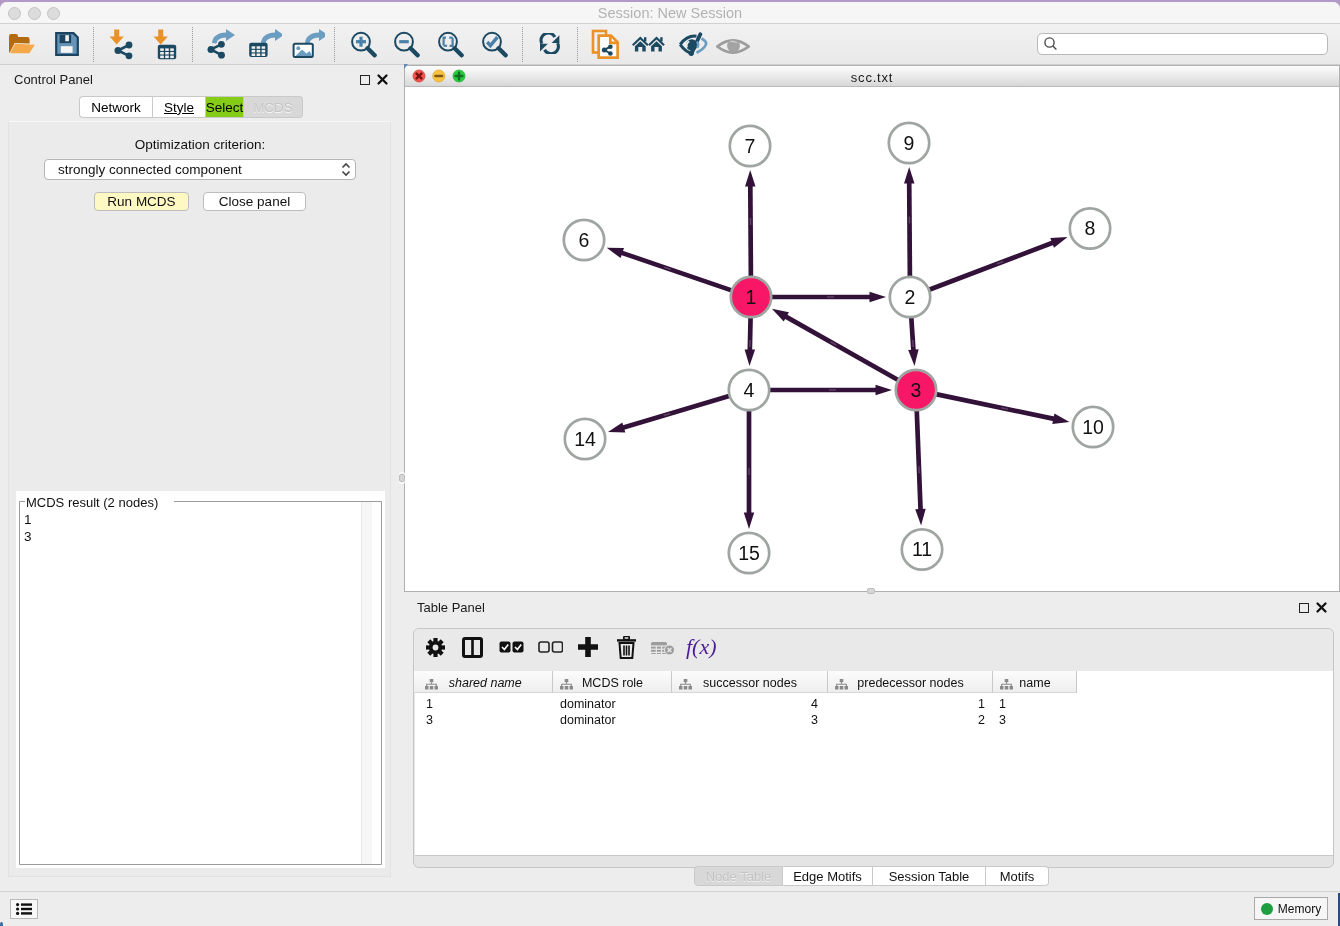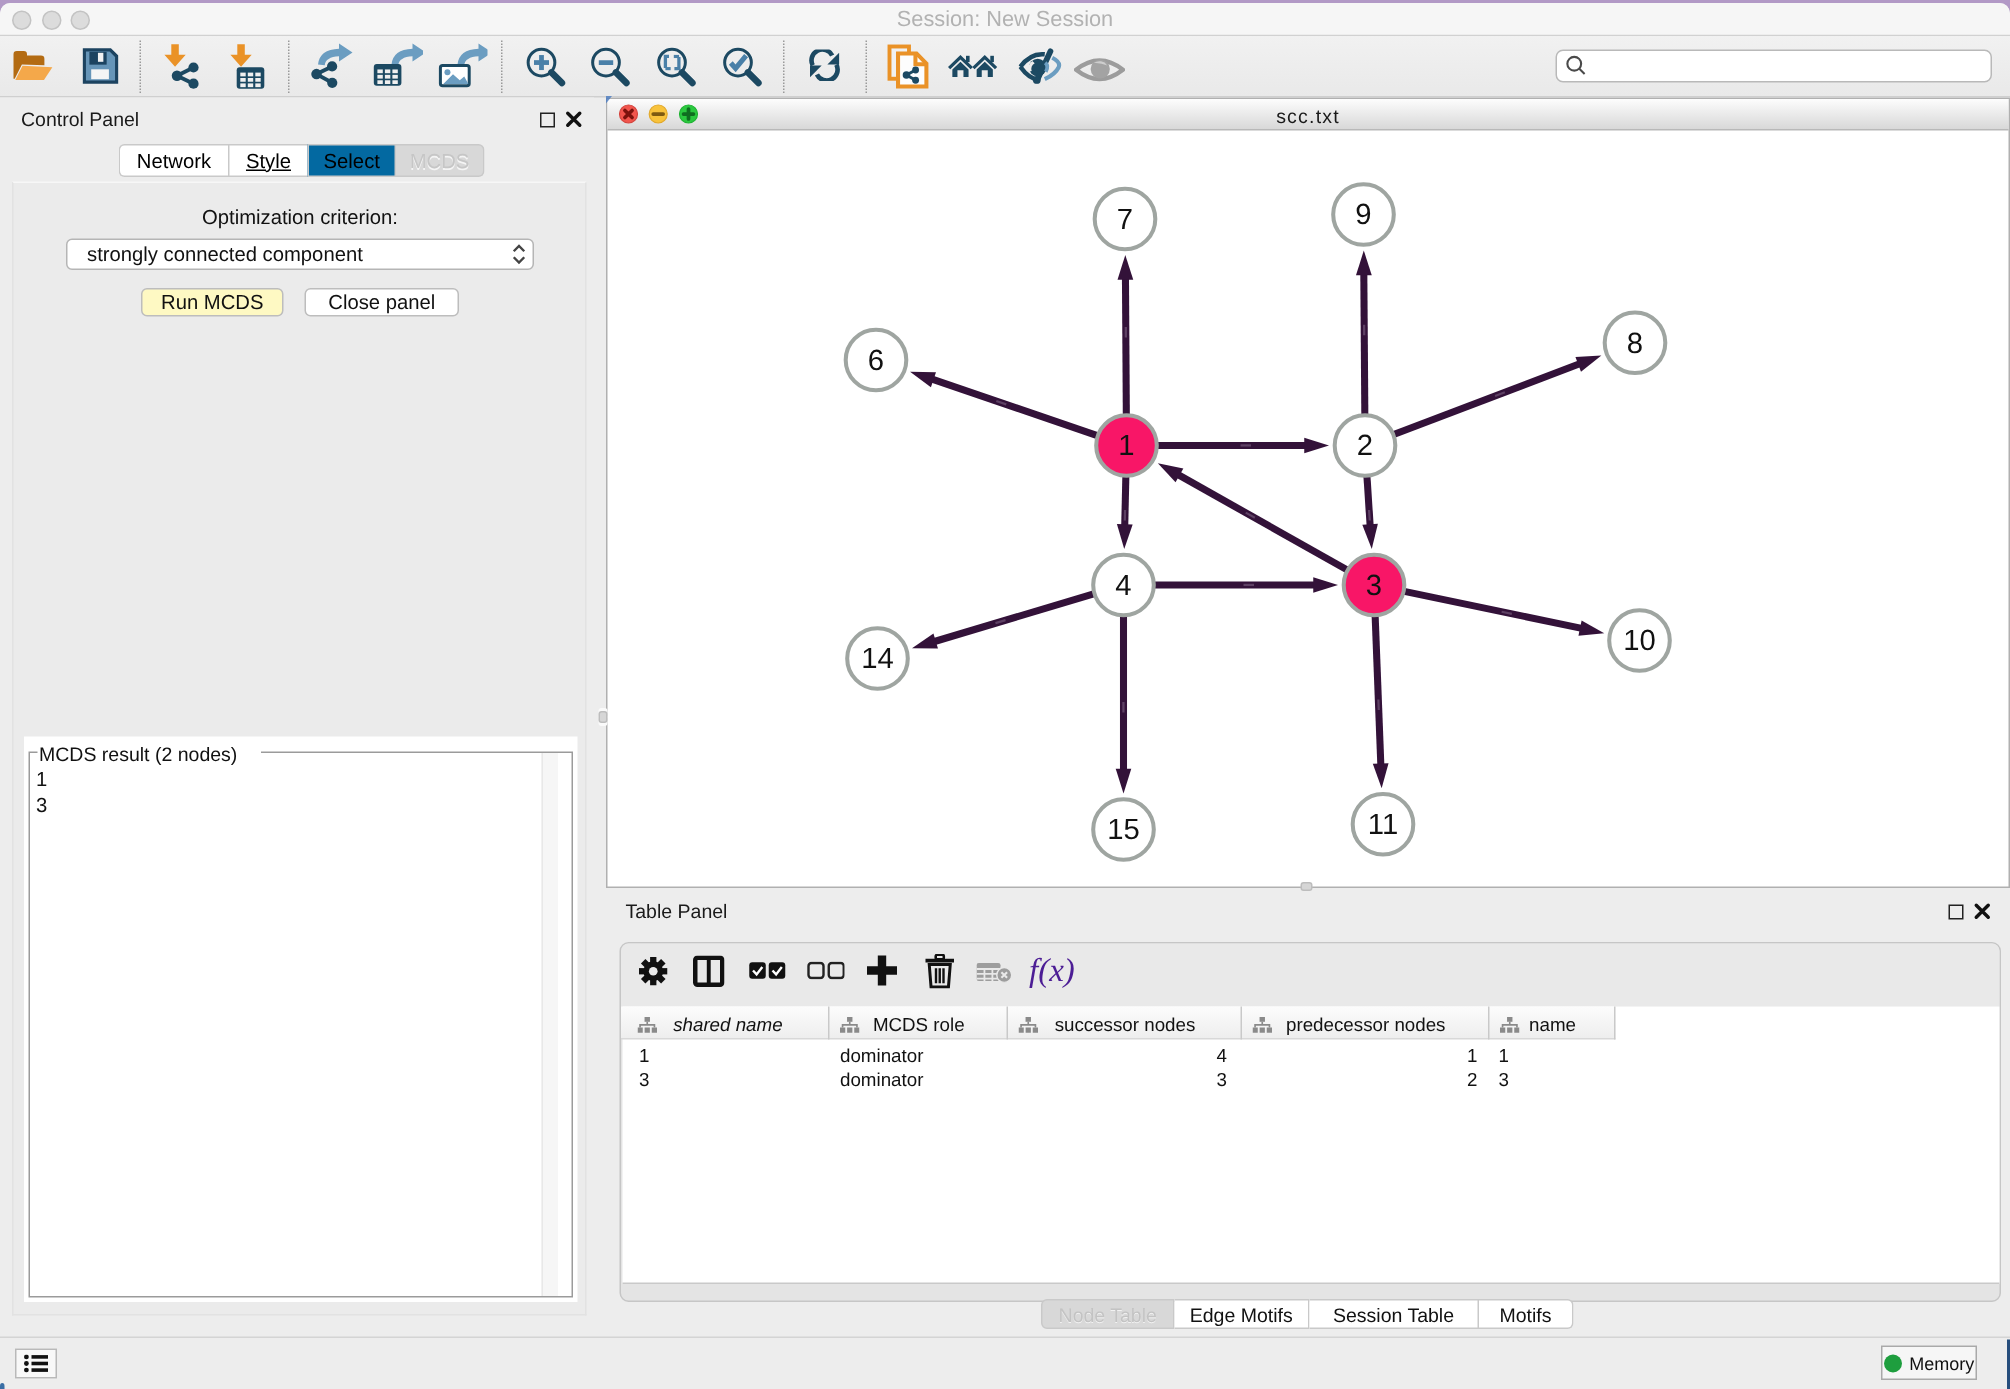--- a/index.html
+++ b/index.html
@@ -183,21 +183,21 @@
 <div class="abs" style="left:0;top:65px;width:396px;height:828px;background:#ededed;"></div>
 <div class="abs" style="left:14px;top:72px;font-size:13px;color:#1a1a1a;">Control Panel</div>
 <div class="abs" style="left:360px;top:75px;width:10px;height:10px;border:1.5px solid #222;"></div>
 <svg class="abs" style="left:376px;top:73px;" width="13" height="13" viewBox="0 0 13 13">
     <path d="M2.5 2.5 L10.5 10.5 M10.5 2.5 L2.5 10.5" stroke="#111" stroke-width="2.3" stroke-linecap="round"></path>
   </svg>
 
 <div class="abs" style="left:79px;top:96px;height:22px;display:flex;font-size:13.5px;">
   <div style="width:73px;background:#ffffff;border:1px solid #c9c9c9;border-right:none;border-radius:4px 0 0 4px;display:flex;align-items:center;justify-content:center;">Network</div>
   <div style="width:53px;background:#fff;border:1px solid #c9c9c9;border-right:none;display:flex;align-items:center;justify-content:center;text-decoration:underline;">Style</div>
-  <div style="width:59px;background:#0369a1;border:1px solid #c9c9c9;display:flex;align-items:center;justify-content:center;">Select</div>
+  <div style="width:39px;background:#84cc16;border:1px solid #c9c9c9;display:flex;align-items:center;justify-content:center;">Select</div>
   <div style="width:59px;background:#d8d8d8;border:1px solid #c9c9c9;border-left:none;border-radius:0 4px 4px 0;display:flex;align-items:center;justify-content:center;color:#c6c6c6;text-shadow:0 1px 0 #f5f5f5;">MCDS</div>
 </div>
 
 <div class="abs" style="left:8px;top:121px;width:383px;height:756px;background:#ebebeb;border:1px solid #e2e2e2;border-top:1px solid #f7f7f7;"></div>
 <div class="abs" style="left:0;top:137px;width:400px;text-align:center;font-size:13.5px;color:#111;">Optimization criterion:</div>
 <div class="abs" style="left:44px;top:159px;width:312px;height:21px;background:#fff;border:1px solid #b5b5b5;border-radius:4px;"></div>
 <div class="abs" style="left:58px;top:162px;font-size:13.5px;color:#111;">strongly connected component</div>
 <svg class="abs" style="left:340px;top:162px;" width="12" height="15" viewBox="0 0 12 15">
     <path d="M2.5 5.5 L6 2 L9.5 5.5" fill="none" stroke="#444" stroke-width="1.6"></path>
     <path d="M2.5 9.5 L6 13 L9.5 9.5" fill="none" stroke="#444" stroke-width="1.6"></path>
@@ -443,15 +443,15 @@
 <div class="abs" style="left:0;top:891px;width:1340px;height:35px;background:#ededed;border-top:1px solid #d4d4d4;"></div>
 <div class="abs" style="left:10px;top:899px;width:28px;height:20px;background:#f8f8f8;border:1px solid #b9b9b9;"></div>
 <svg class="abs" style="left:16px;top:903px;" width="16" height="12" viewBox="0 0 16 12">
   <circle cx="1.6" cy="1.6" r="1.6" fill="#111"></circle>
     <circle cx="1.6" cy="6" r="1.6" fill="#111"></circle>
     <circle cx="1.6" cy="10.4" r="1.6" fill="#111"></circle>
   <rect x="5" y="0.4" width="11" height="2.4" fill="#111"></rect>
     <rect x="5" y="4.8" width="11" height="2.4" fill="#111"></rect>
     <rect x="5" y="9.2" width="11" height="2.4" fill="#111"></rect>
 </svg>
-<div class="abs" style="left:1254px;top:897px;width:64px;height:23px;background:#f6f6f6;border:1px solid #a9a9a9;font-size:12px;color:#111;display:flex;align-items:center;justify-content:center;gap:5px;"><span style="width:12px;height:12px;border-radius:50%;background:#1e9e3e;display:inline-block;"></span>Memory</div>
+<div class="abs" style="left:1254px;top:897px;width:74px;height:23px;background:#f6f6f6;border:1px solid #a9a9a9;font-size:12px;color:#111;display:flex;align-items:center;justify-content:center;gap:5px;"><span style="width:12px;height:12px;border-radius:50%;background:#1e9e3e;display:inline-block;"></span>Memory</div>
 <div class="abs" style="left:1338px;top:893px;width:2px;height:33px;background:#274e7d;"></div>
 <div class="abs" style="left:0px;top:922px;width:3px;height:4px;background:#3a6ea5;border-radius:50% 50% 0 0;"></div>
 
 </body></html>

